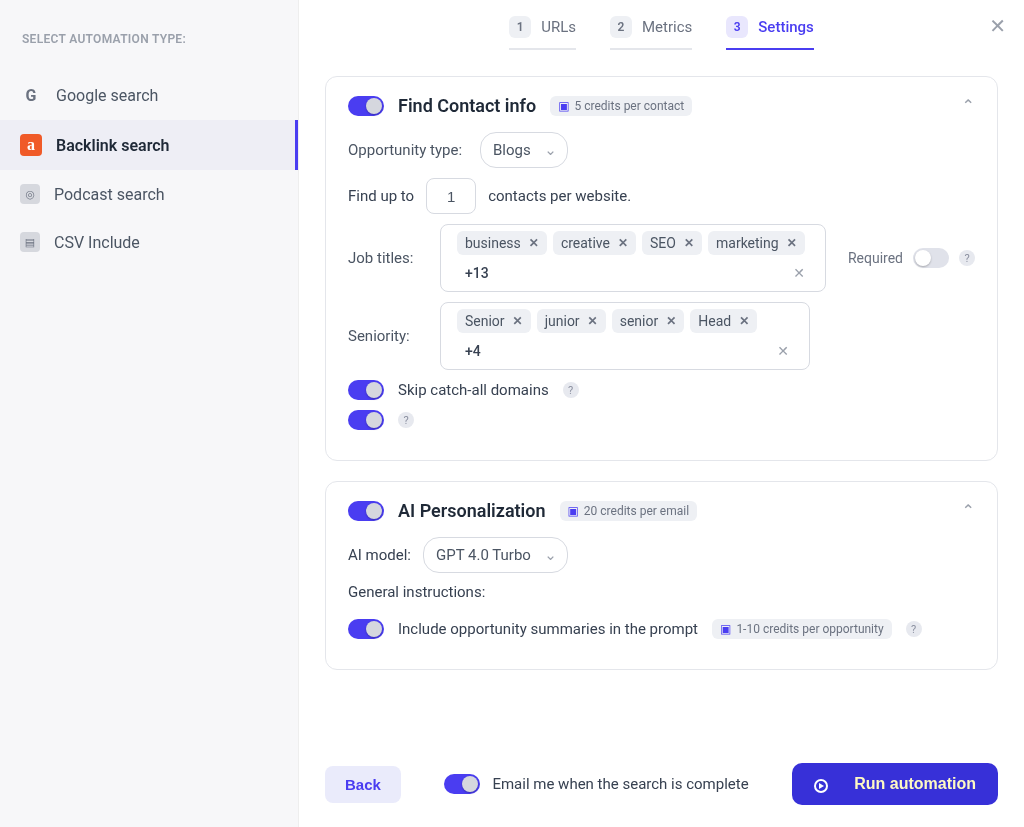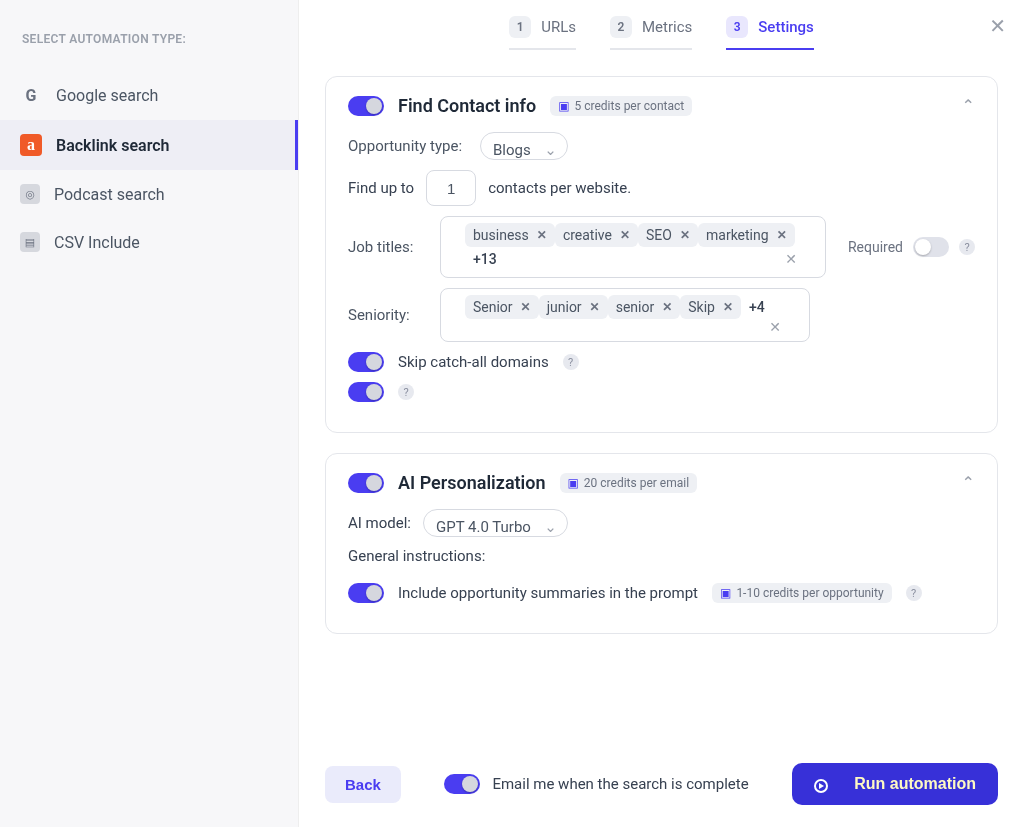--- a/index.html
+++ b/index.html
@@ -34,24 +34,24 @@
   .badge .credit-icon { color:#4a3df1;}
   .collapse-caret { margin-left:auto; color:#9aa0ab; cursor:pointer;}
   
   .toggle { width:36px; height:20px; border-radius:10px; position:relative; cursor:pointer; flex-shrink:0;}
   .toggle .knob { width:16px; height:16px; background:#fff; border-radius:50%; position:absolute; top:2px; box-shadow:0 1px 2px rgba(0,0,0,.25);}
   .toggle.on { background:#4a3df1;} .toggle.on .knob { right:2px; background:#d5d7de;}
   .toggle.off { background:#e0e2ea;} .toggle.off .knob { left:2px; background:#fff;}
   
   .row { display:flex; align-items:center; gap:12px; margin:10px 0; flex-wrap:wrap; color:#374151; font-size:15px;}
   .label { min-width:120px; color:#4b5563;}
-  .select { border:1px solid #d7dae1; border-radius:16px; padding:8px 36px 0 12px; font-size:15px; color:#4b5563; background:#fff; position:relative; display:inline-flex; align-items:center; gap:10px; cursor:pointer;text-align:right;}
+  .select { border:1px solid #d7dae1; border-radius:16px; padding:8px 36px 8px 12px; font-size:15px; color:#4b5563; background:#fff; position:relative; display:inline-flex; align-items:center; gap:10px; cursor:pointer;text-align:right;}
   .select .caret { position:absolute; right:10px; color:#9aa0ab;}
   .numbox { border:1px solid #d7dae1; border-radius:8px; width:50px; height:36px; text-align:center; font-size:15px; color:#4b5563;}
-  .chipbox { border:1px solid #d7dae1; border-radius:8px; padding:6px 24px; display:flex; align-items:center; gap:0; flex-wrap:wrap; min-height:40px; flex:1; max-width:410px;}
+  .chipbox { border:1px solid #d7dae1; border-radius:8px; padding:6px 16px; display:flex; align-items:center; gap:6px; flex-wrap:wrap; min-height:40px; flex:1; max-width:410px;}
   .chip { background:#eef0f4; border-radius:6px; padding:4px 8px; font-size:14px; color:#4b5563; display:inline-flex; align-items:center; gap:8px;}
   .chip .x { color:#6b7280; font-weight:700; cursor:pointer; font-size:12px;}
   .chip.more { background:transparent; color:#374151; font-weight:500;}
   .chipbox .clear { margin-left:auto; color:#9aa0ab; cursor:pointer; font-size:14px; padding:0 4px;}
   .req { display:flex; align-items:center; gap:10px; color:#6b7280; font-size:14px; margin-left:10px;}
   .help { width:16px;height:16px;border-radius:50%;background:#e7e9ef;color:#8b90a0;font-size:11px;display:inline-flex;align-items:center;justify-content:center;}
   .textarea { border:1px solid #e4e6eb; border-radius:10px; padding:16px 18px; color:#4b5563; font-size:15px; line-height:1.85; margin-top:8px;}
   .textarea ol { margin:0; padding-left:20px;}
   
   .footer { display:flex; align-items:center; justify-content:space-between; padding:16px 0 22px 0;}
@@ -172,21 +172,21 @@
               </span>
           <span class="chip">
                 <span>junior</span>
                 <span class="x">✕</span>
               </span>
           <span class="chip">
                 <span>senior</span>
                 <span class="x">✕</span>
               </span>
           <span class="chip">
-                <span>Skip</span>
+                <span>Head</span>
                 <span class="x">✕</span>
               </span>
           <span class="chip more">+4</span>
           <span class="clear">✕</span>
         </div>
       </div>
 
       <div class="row" style="gap:14px">
         <div class="toggle on">
               <div class="knob"></div>

